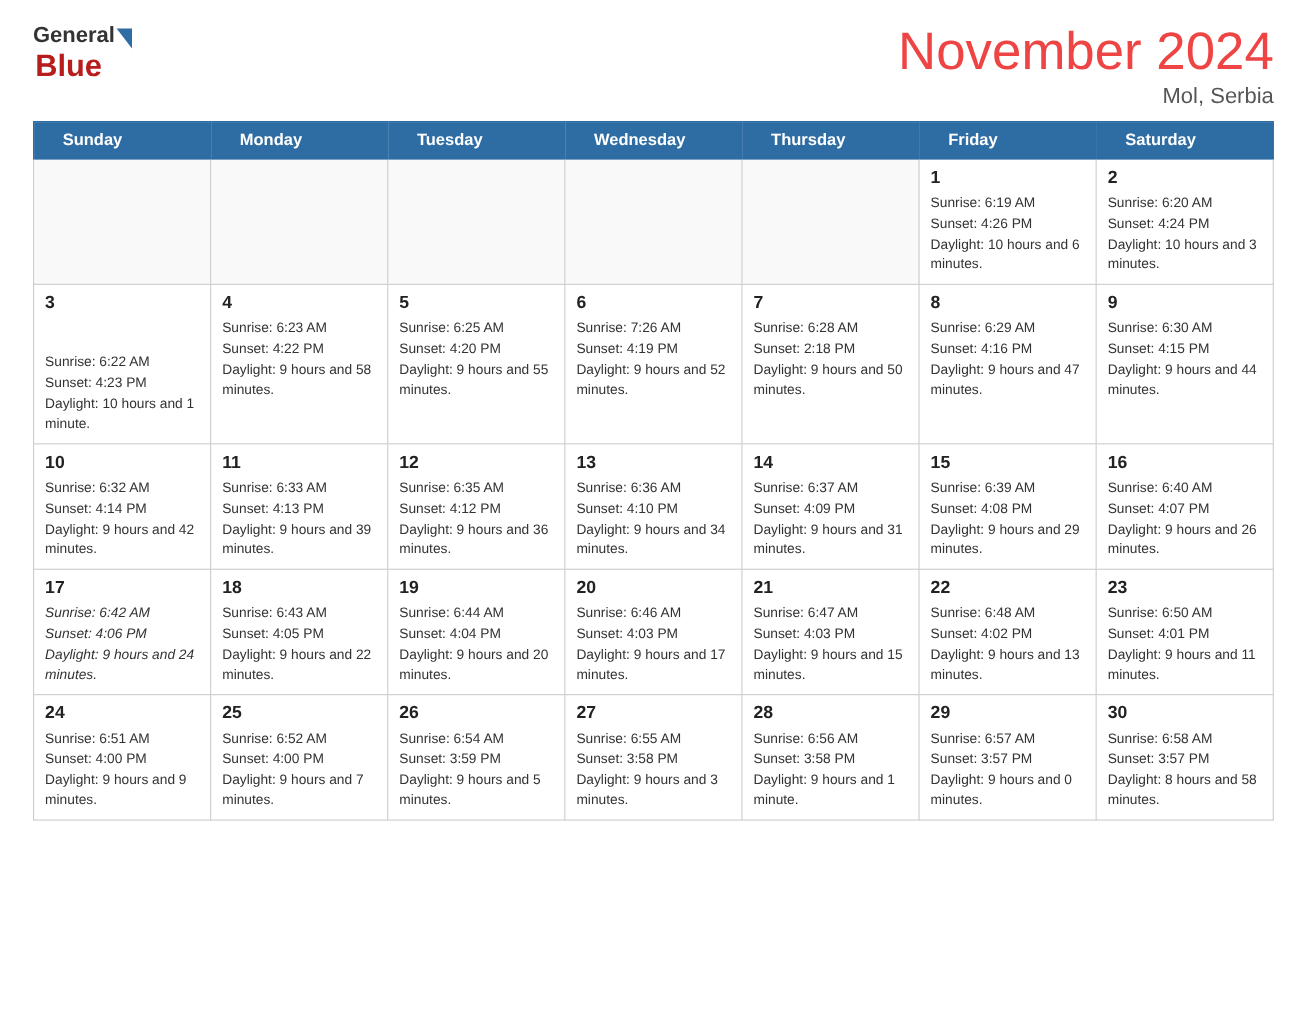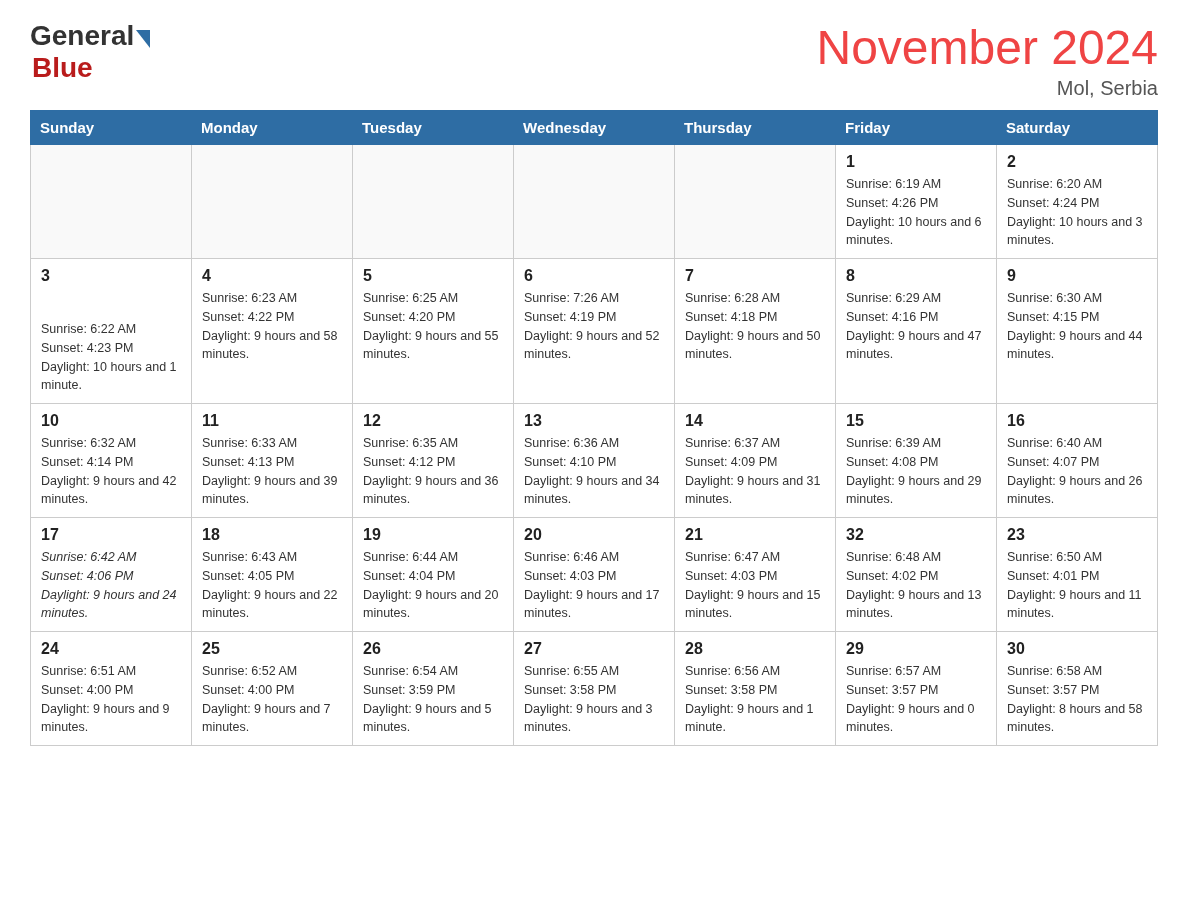--- a/index.html
+++ b/index.html
@@ -20,21 +20,21 @@
     .logo {
       display: flex;
       flex-direction: column;
       align-items: flex-start;
     }
     .logo-top {
       display: flex;
       align-items: center;
     }
     .logo-text-general {
-      font-size: 28px;
+      font-size: 20px;
       font-weight: bold;
       color: #333;
     }
     .logo-arrow {
       width: 0;
       height: 0;
       border-left: 14px solid transparent;
       border-right: 0px solid transparent;
       border-top: 18px solid #2e6da4;
       margin-left: 2px;
@@ -62,21 +62,21 @@
     .calendar {
       width: 100%;
       border-collapse: collapse;
       margin-top: 10px;
     }
     .calendar thead tr th {
       background-color: #2e6da4;
       color: #fff;
       font-size: 15px;
       font-weight: bold;
-      padding: 8px 9px;
+      padding: 8px 26px;
       text-align: left;
       border: 1px solid #2e6da4;
     }
     .calendar tbody tr td {
       vertical-align: top;
       padding: 8px 10px;
       border: 1px solid #ccc;
       font-size: 13px;
       width: 14.28%;
       min-height: 100px;
@@ -174,21 +174,21 @@
         </td>
         <td>
           <span class="day-number">6</span>
           <div class="day-info" style="white-space: pre-line;">Sunrise: 7:26 AM
 Sunset: 4:19 PM
 Daylight: 9 hours and 52 minutes.</div>
         </td>
         <td>
           <span class="day-number">7</span>
           <div class="day-info" style="white-space: pre-line;">Sunrise: 6:28 AM
-Sunset: 4:18 PM
+Sunset: 2:18 PM
 Daylight: 9 hours and 50 minutes.</div>
         </td>
         <td>
           <span class="day-number">8</span>
           <div class="day-info" style="white-space: pre-line;">Sunrise: 6:29 AM
 Sunset: 4:16 PM
 Daylight: 9 hours and 47 minutes.</div>
         </td>
         <td>
           <span class="day-number">9</span>
@@ -266,21 +266,21 @@
 Sunset: 4:03 PM
 Daylight: 9 hours and 17 minutes.</div>
         </td>
         <td>
           <span class="day-number">21</span>
           <div class="day-info" style="white-space: pre-line;">Sunrise: 6:47 AM
 Sunset: 4:03 PM
 Daylight: 9 hours and 15 minutes.</div>
         </td>
         <td>
-          <span class="day-number">32</span>
+          <span class="day-number">22</span>
           <div class="day-info" style="white-space: pre-line;">Sunrise: 6:48 AM
 Sunset: 4:02 PM
 Daylight: 9 hours and 13 minutes.</div>
         </td>
         <td>
           <span class="day-number">23</span>
           <div class="day-info" style="white-space: pre-line;">Sunrise: 6:50 AM
 Sunset: 4:01 PM
 Daylight: 9 hours and 11 minutes.</div>
         </td>

